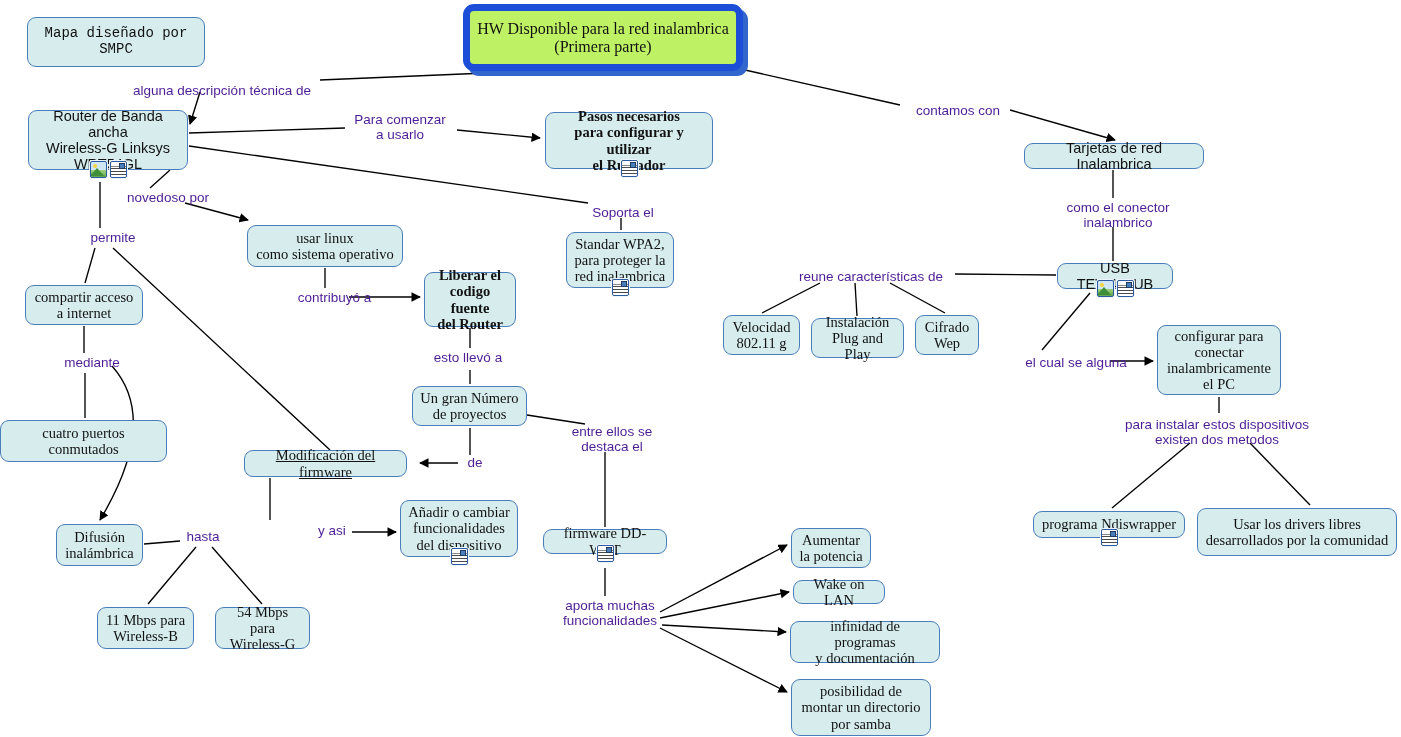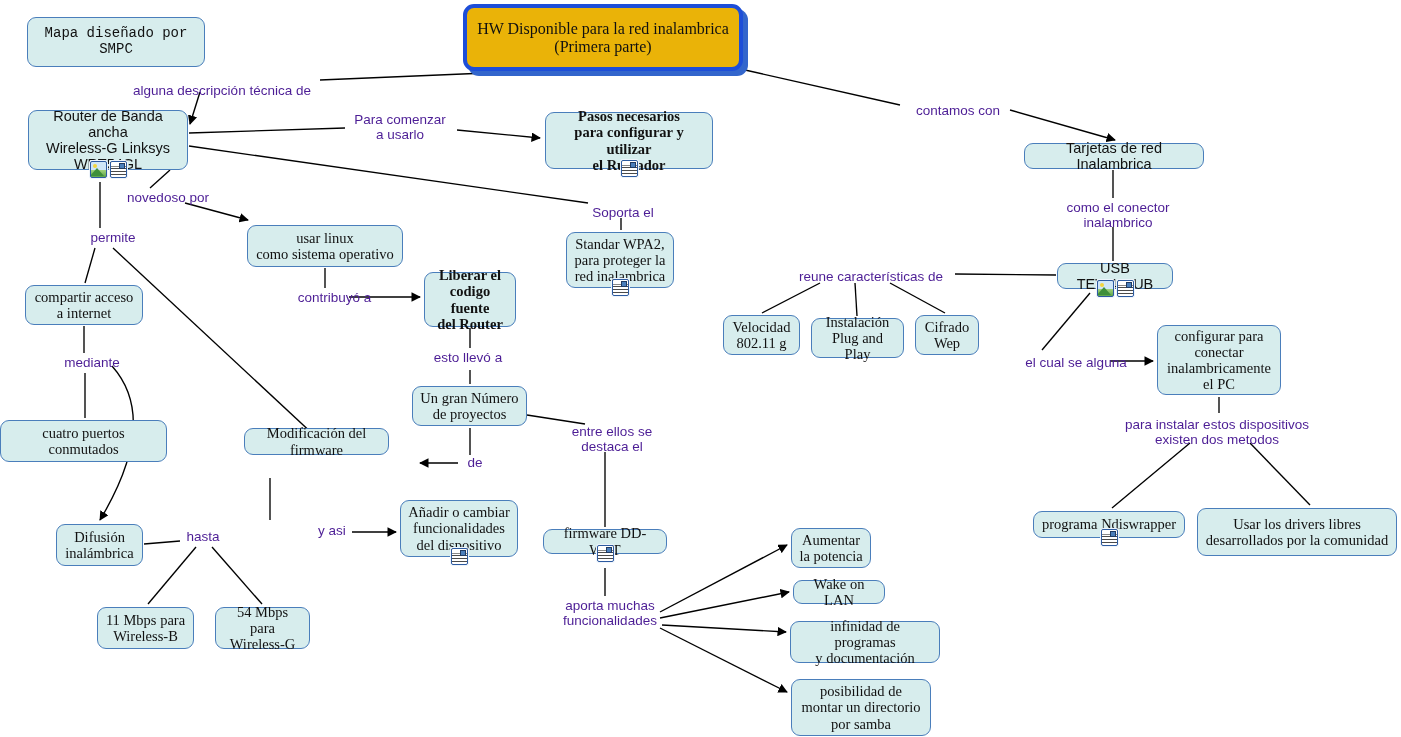--- a/index.html
+++ b/index.html
@@ -45,25 +45,25 @@
     font-family: "Liberation Sans", "DejaVu Sans", sans-serif;
   }
   .node.mono {
     font-family: "Liberation Mono", "DejaVu Sans Mono", monospace;
     font-size: 14px;
   }
   .node .txt { display: block; width: 100%; }
 
   
   .node.root {
-    border: 4px solid #1d4ed8;
+    border: 7px solid #1d4ed8;
     border-radius: 11px;
     box-shadow: 5px 5px 0 0 #3366cc;
     font-size: 16px;
-    background: #eab308;
+    background: #bef264;
   }
 
   
   .icons {
     position: absolute;
     display: flex;
     gap: 3px;
     z-index: 6;
   }
   .ico {
@@ -260,21 +260,21 @@
       <div class="node " style="left: 915px; top: 315px; width: 64px; height: 40px;"><span class="txt">Cifrado
 Wep</span></div>
       <div class="node " style="left: 1157px; top: 325px; width: 124px; height: 70px;"><span class="txt">configurar para
 conectar
 inalambricamente
 el PC</span></div>
       <div class="node " style="left: 412px; top: 386px; width: 115px; height: 40px;"><span class="txt">Un gran Número
 de proyectos</span></div>
       <div class="node " style="left: 0px; top: 420px; width: 167px; height: 42px;"><span class="txt">cuatro puertos
 conmutados</span></div>
-      <div class="node " style="left: 244px; top: 428px; width: 145px; height: 27px;"><span class="txt">Modificación del firmware</span></div>
+      <div class="node " style="left: 244px; top: 450px; width: 163px; height: 27px; text-decoration: underline;"><span class="txt">Modificación del firmware</span></div>
       <div class="node " style="left: 400px; top: 500px; width: 118px; height: 57px;"><span class="txt">Añadir o cambiar
 funcionalidades
 del dispositivo</span></div>
       <div class="icons" style="left: 450.5px; top: 548px;">
         <span class="ico doc"></span>
       </div>
       <div class="node " style="left: 543px; top: 529px; width: 124px; height: 25px;"><span class="txt">firmware DD-WRT</span></div>
       <div class="icons" style="left: 596.5px; top: 545px;">
         <span class="ico doc"></span>
       </div>

